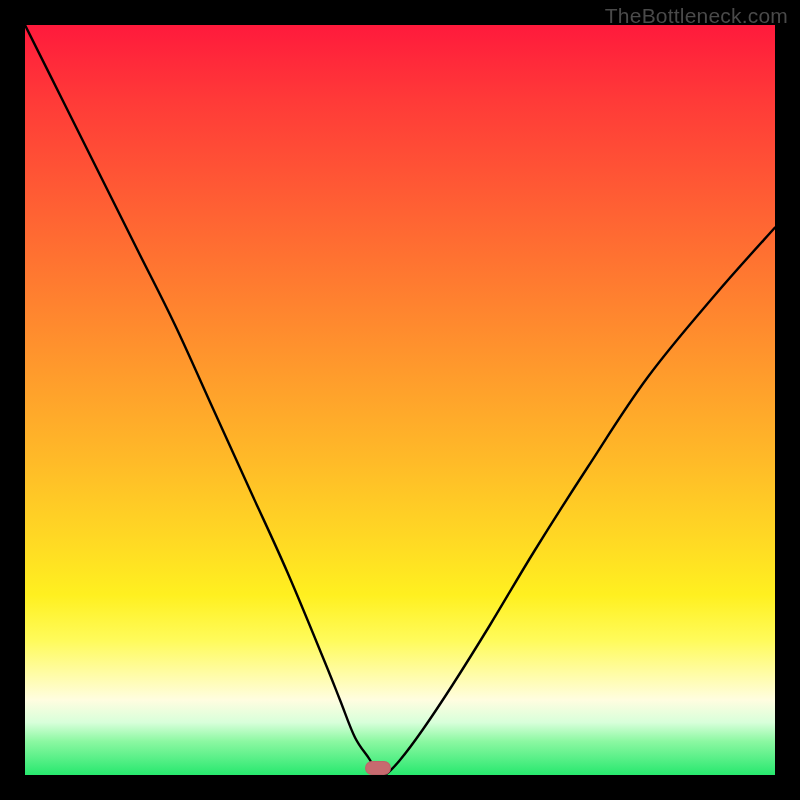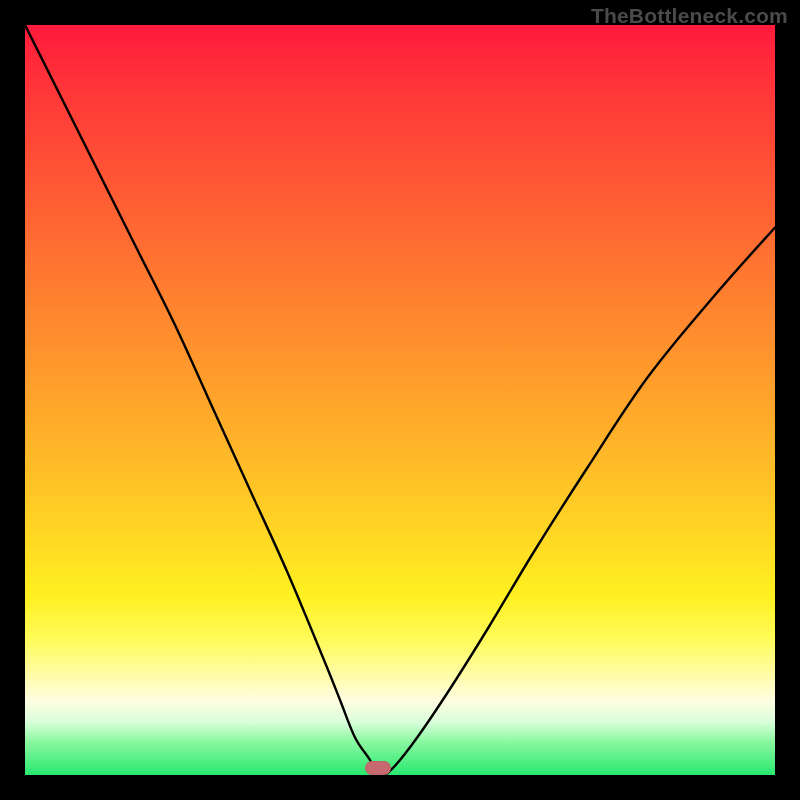--- a/index.html
+++ b/index.html
@@ -16,21 +16,21 @@
     width: 800px;
     height: 800px;
     background: #000;
   }
   .watermark {
     position: absolute;
     top: 4px;
     right: 12px;
     color: #4a4a4a;
     font-size: 21px;
-    font-weight: 700;
+    font-weight: 400;
     letter-spacing: 0.2px;
     z-index: 10;
     user-select: none;
   }
   .plot-area {
     position: absolute;
     left: 25px;
     top: 25px;
     width: 750px;
     height: 750px;

